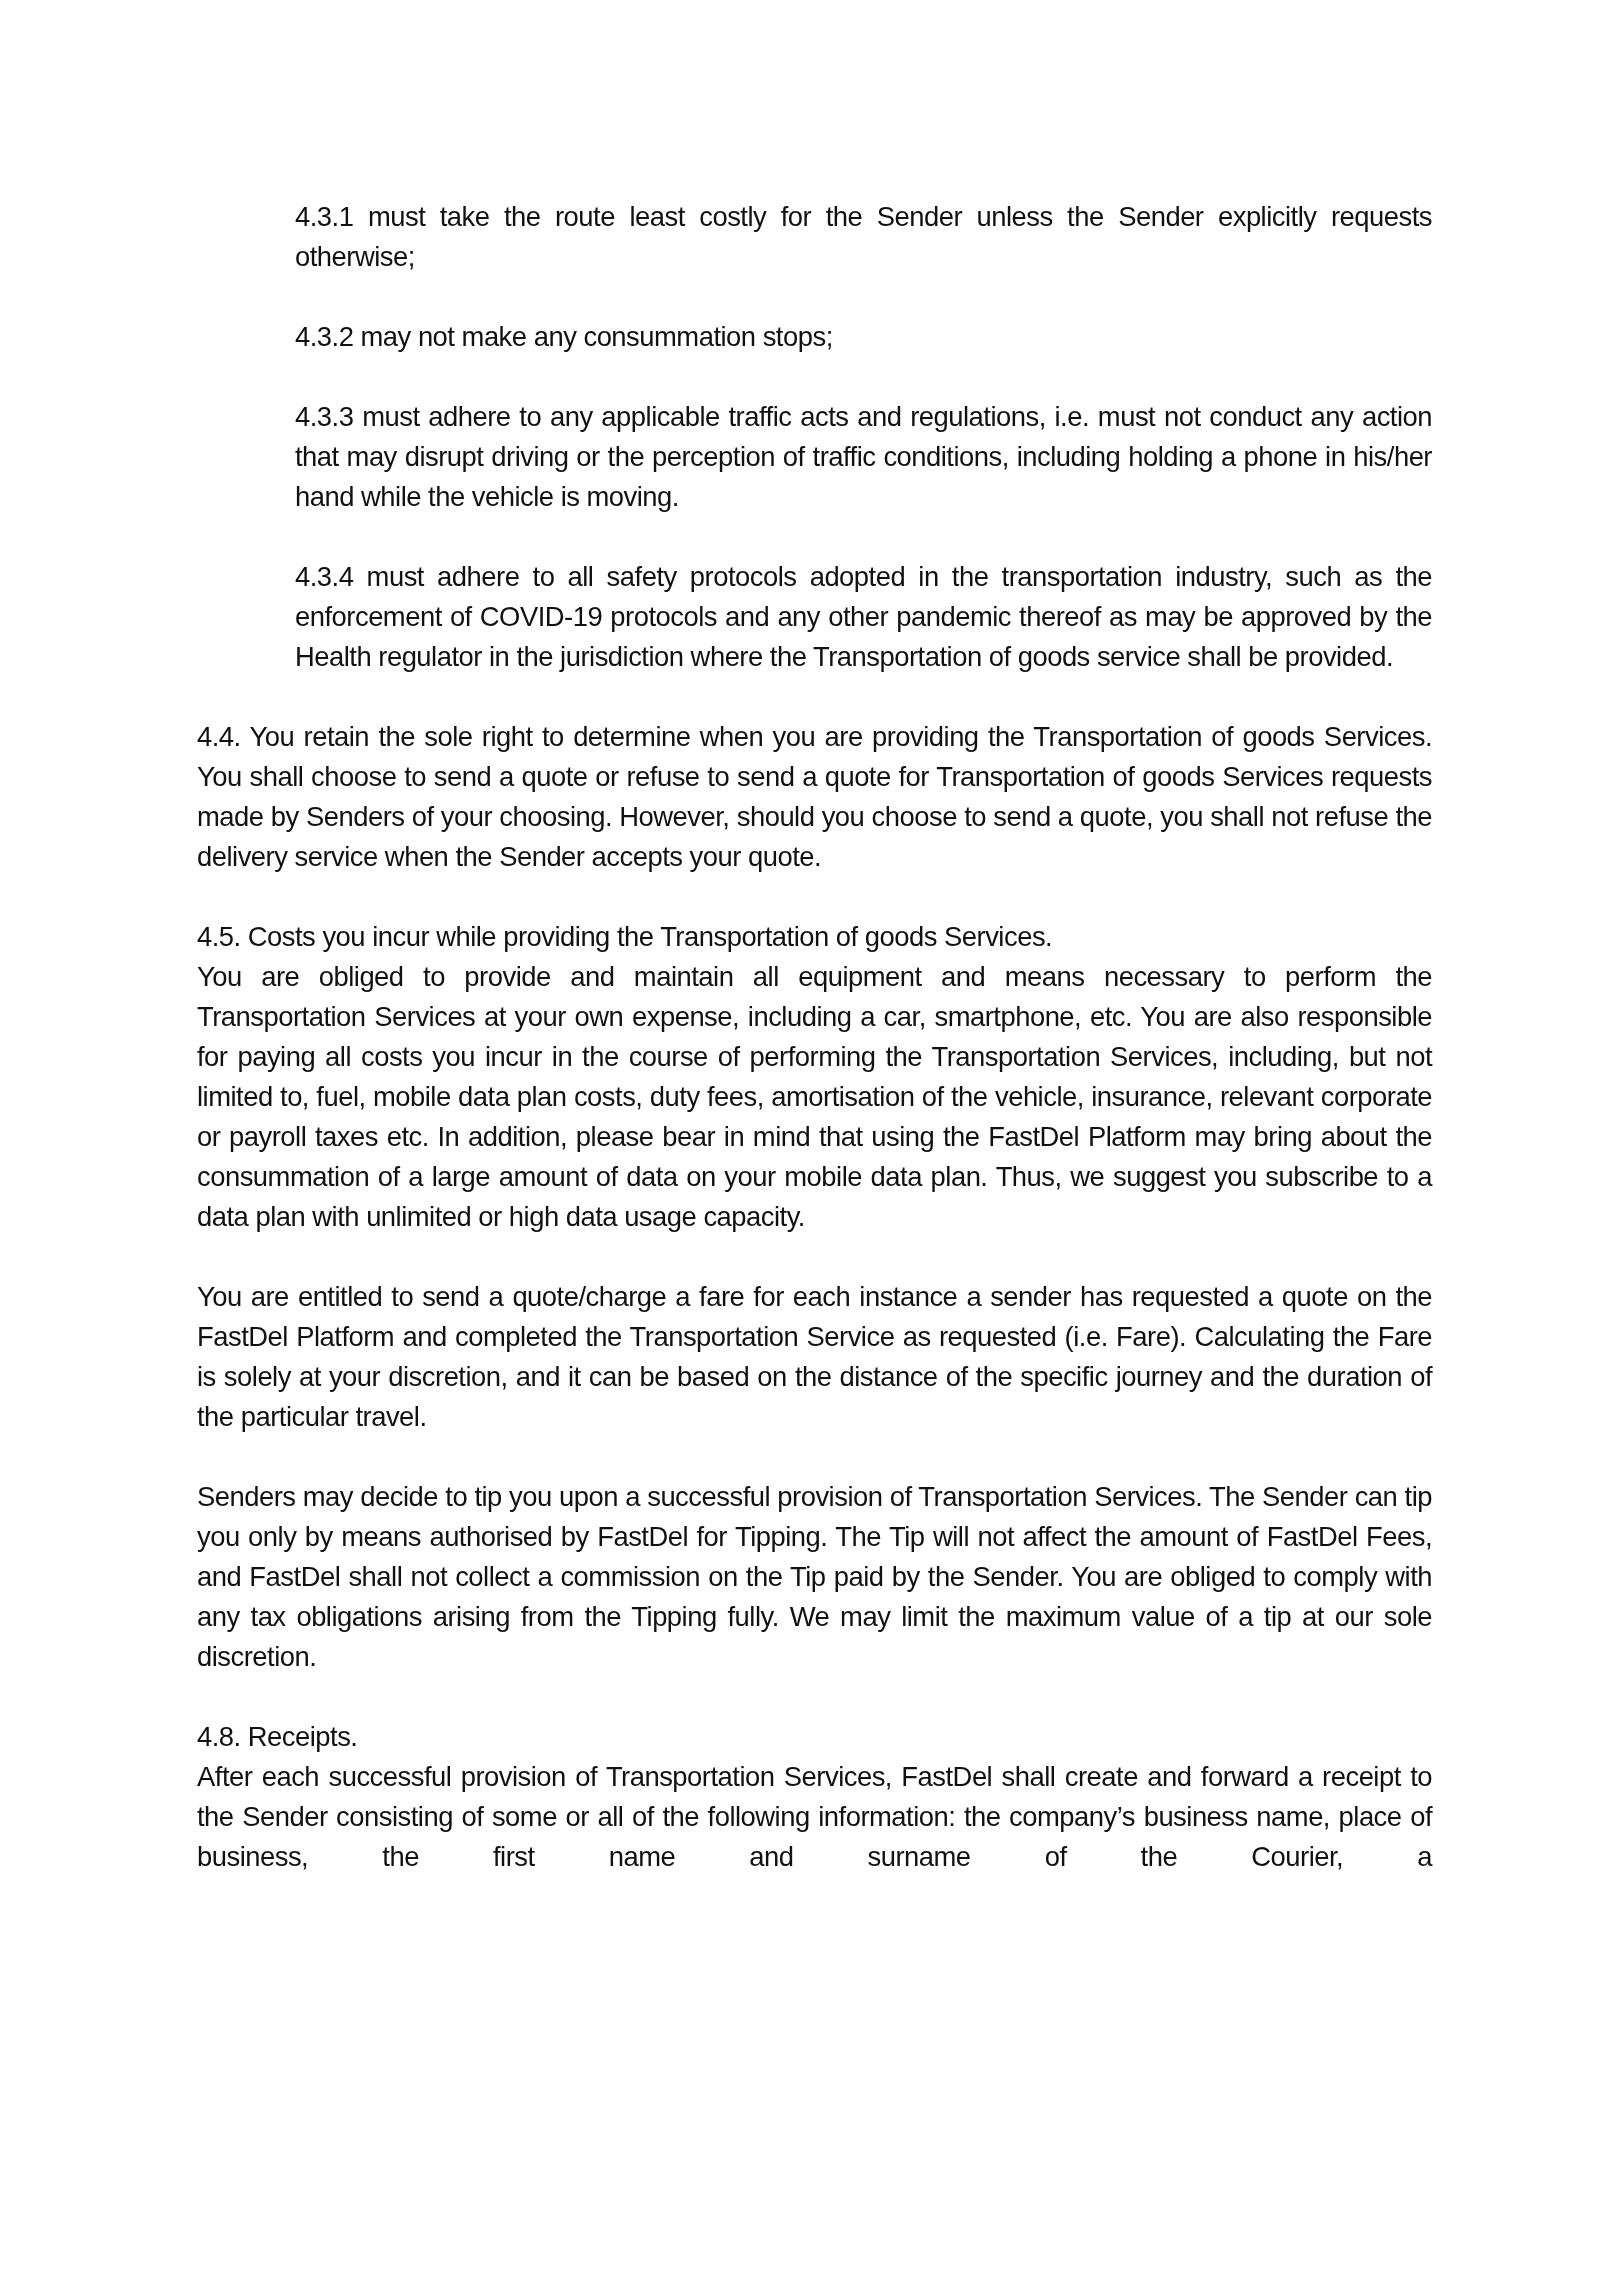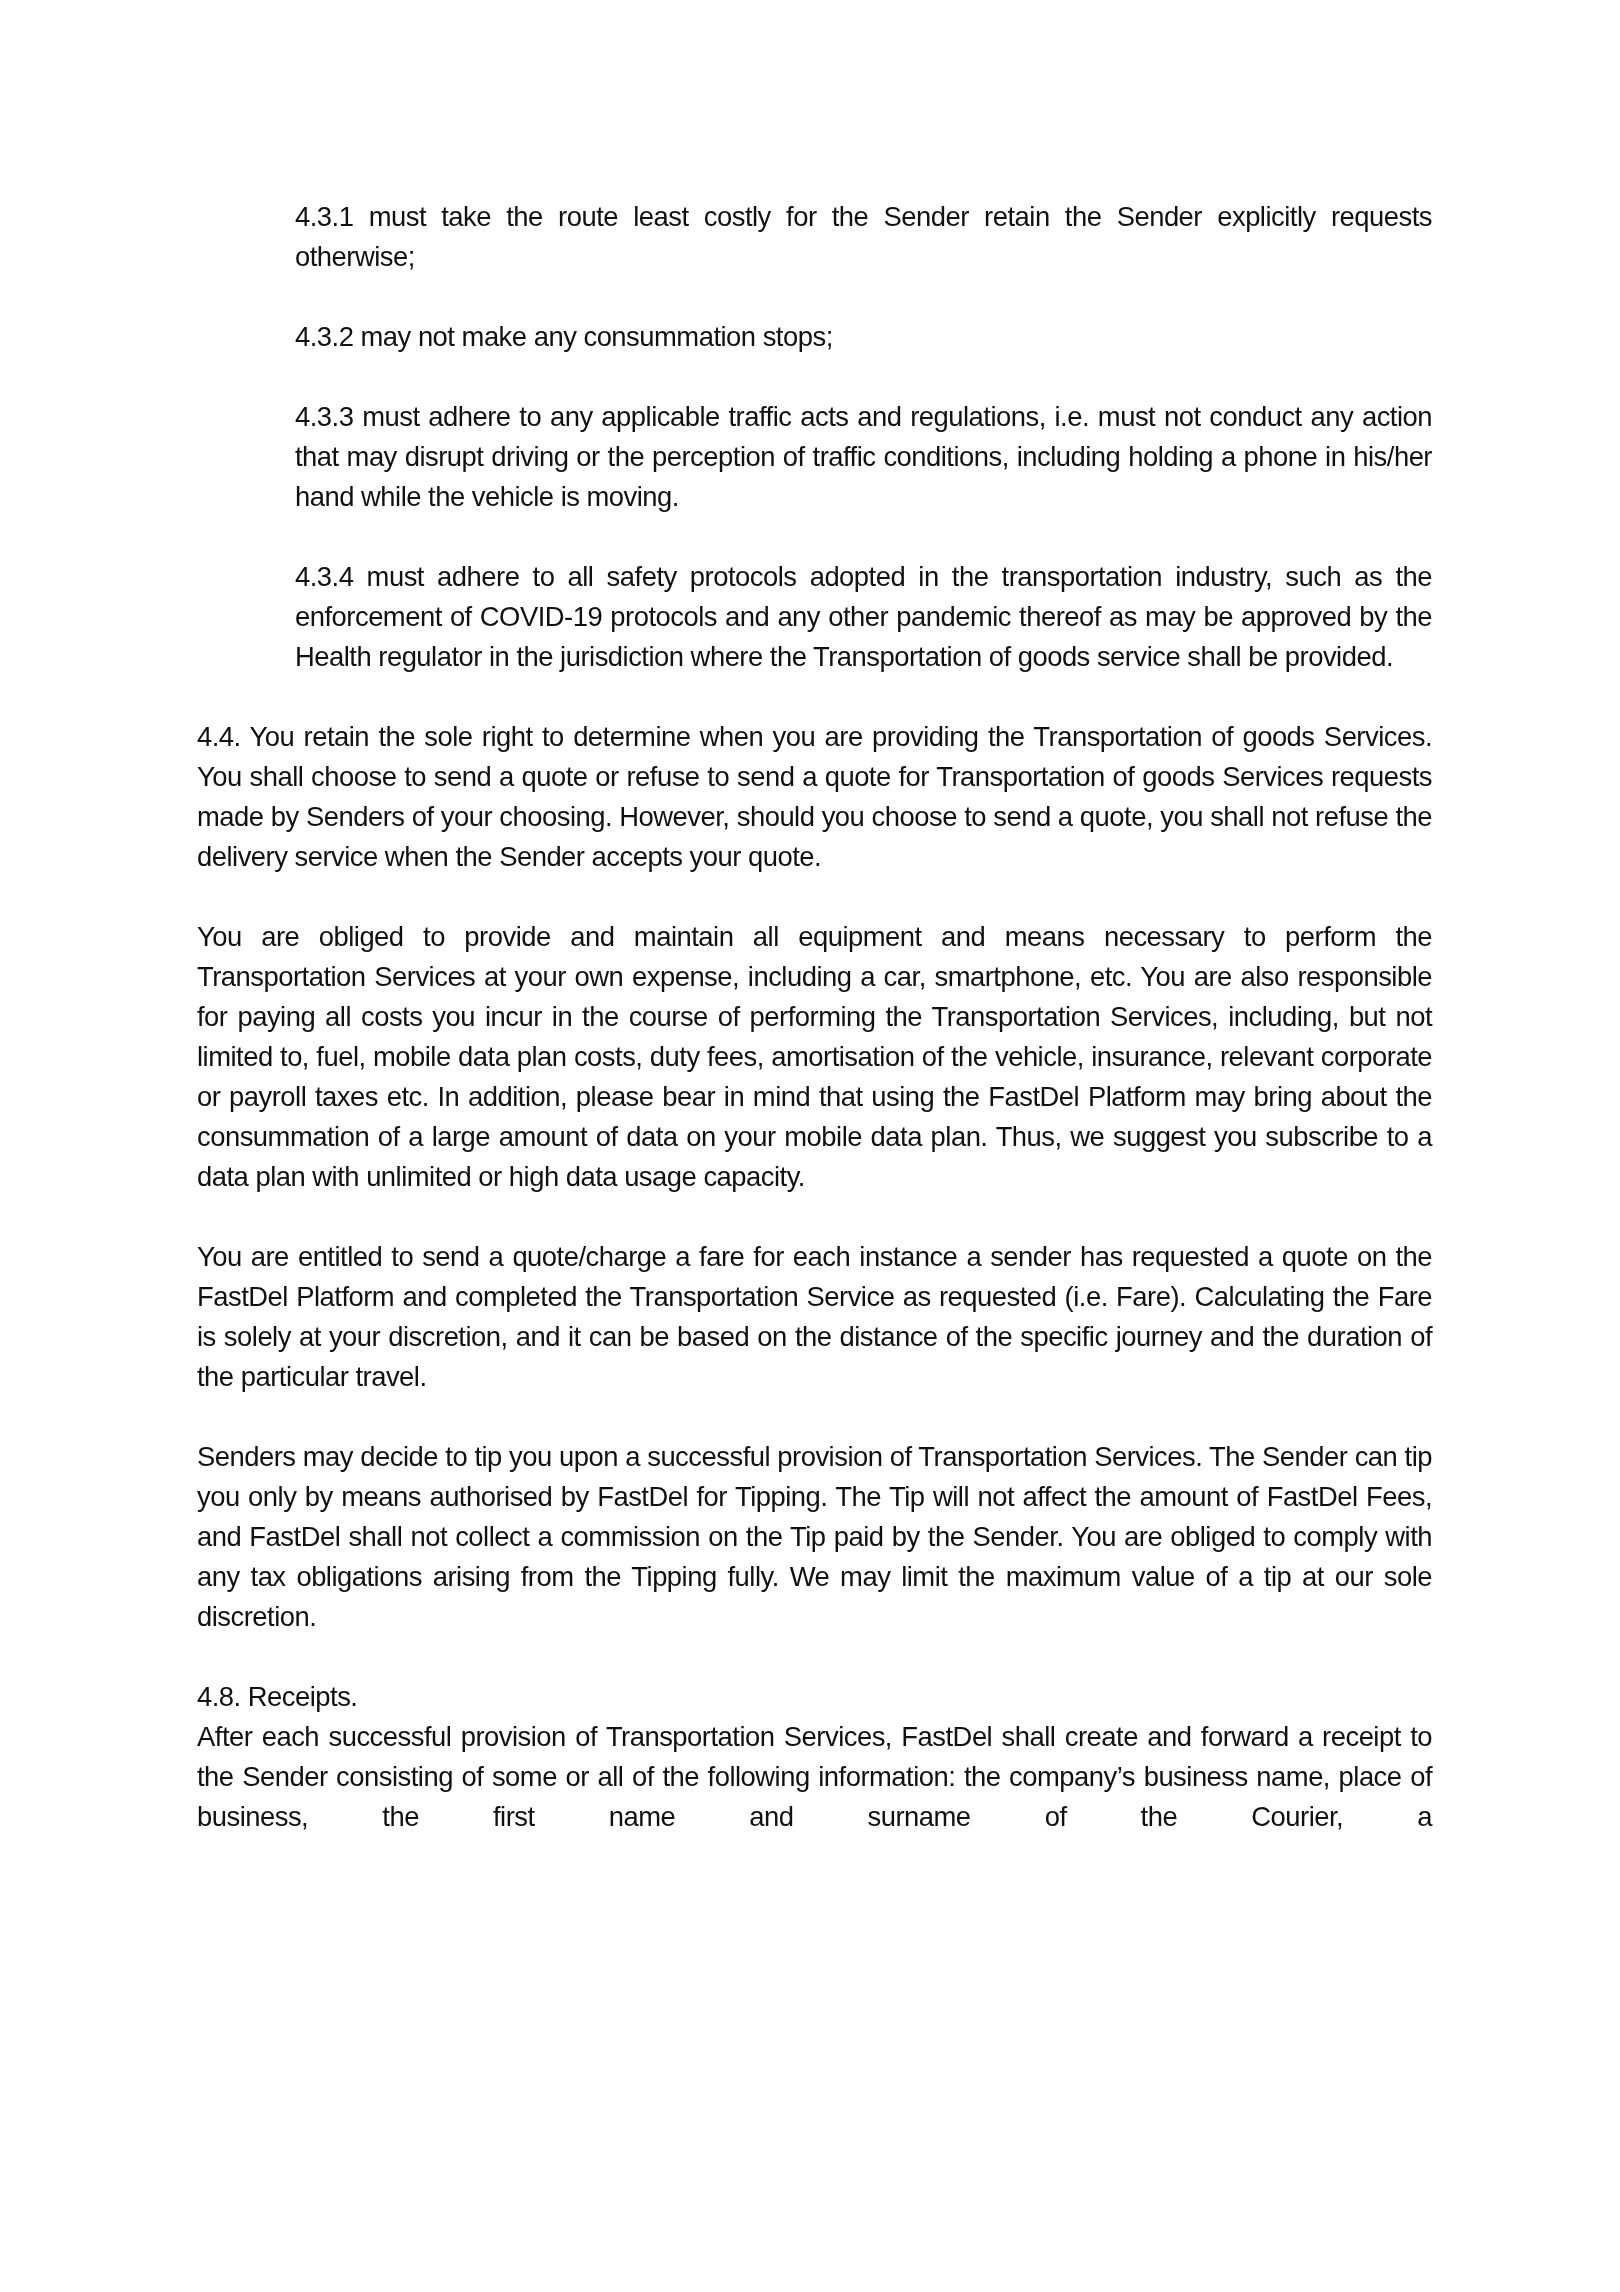--- a/index.html
+++ b/index.html
@@ -18,28 +18,29 @@
   .para { margin: 0 0 40px 0; text-align: justify; }
   .indent { margin-left: 98px; }
   .heading { display: block; text-align: left; }
   .body-text { display: block; text-align: justify; }
 </style>
 </head>
 <body>
 
 <div class="page">
 
-  <p class="para indent">4.3.1 must take the route least costly for the Sender retain the Sender explicitly requests otherwise;</p>
+  <p class="para indent">4.3.1 must take the route least costly for the Sender unless the Sender explicitly requests otherwise;</p>
   <p class="para indent">4.3.2 may not make any consummation stops;</p>
   <p class="para indent">4.3.3 must adhere to any applicable traffic acts and regulations, i.e. must not conduct any action that may disrupt driving or the perception of traffic conditions, including holding a phone in his/her hand while the vehicle is moving.</p>
   <p class="para indent">4.3.4 must adhere to all safety protocols adopted in the transportation industry, such as the enforcement of COVID-19 protocols and any other pandemic thereof as may be approved by the Health regulator in the jurisdiction where the Transportation of goods service shall be provided.</p>
 
   <p class="para">4.4. You retain the sole right to determine when you are providing the Transportation of goods Services. You shall choose to send a quote or refuse to send a quote for Transportation of goods Services requests made by Senders of your choosing. However, should you choose to send a quote, you shall not refuse the delivery service when the Sender accepts your quote.</p>
 
   <div class="para">
+    <span class="heading">4.5. Costs you incur while providing the Transportation of goods Services.</span>
     <span class="body-text">You are obliged to provide and maintain all equipment and means necessary to perform the Transportation Services at your own expense, including a car, smartphone, etc. You are also responsible for paying all costs you incur in the course of performing the Transportation Services, including, but not limited to, fuel, mobile data plan costs, duty fees, amortisation of the vehicle, insurance, relevant corporate or payroll taxes etc. In addition, please bear in mind that using the FastDel Platform may bring about the consummation of a large amount of data on your mobile data plan. Thus, we suggest you subscribe to a data plan with unlimited or high data usage capacity.</span>
   </div>
 
   <div class="para">
     <span class="body-text">You are entitled to send a quote/charge a fare for each instance a sender has requested a quote on the FastDel Platform and completed the Transportation Service as requested (i.e. Fare). Calculating the Fare is solely at your discretion, and it can be based on the distance of the specific journey and the duration of the particular travel.</span>
   </div>
 
   <div class="para">
     <span class="body-text">Senders may decide to tip you upon a successful provision of Transportation Services. The Sender can tip you only by means authorised by FastDel for Tipping. The Tip will not affect the amount of FastDel Fees, and FastDel shall not collect a commission on the Tip paid by the Sender. You are obliged to comply with any tax obligations arising from the Tipping fully. We may limit the maximum value of a tip at our sole discretion.</span>
   </div>

